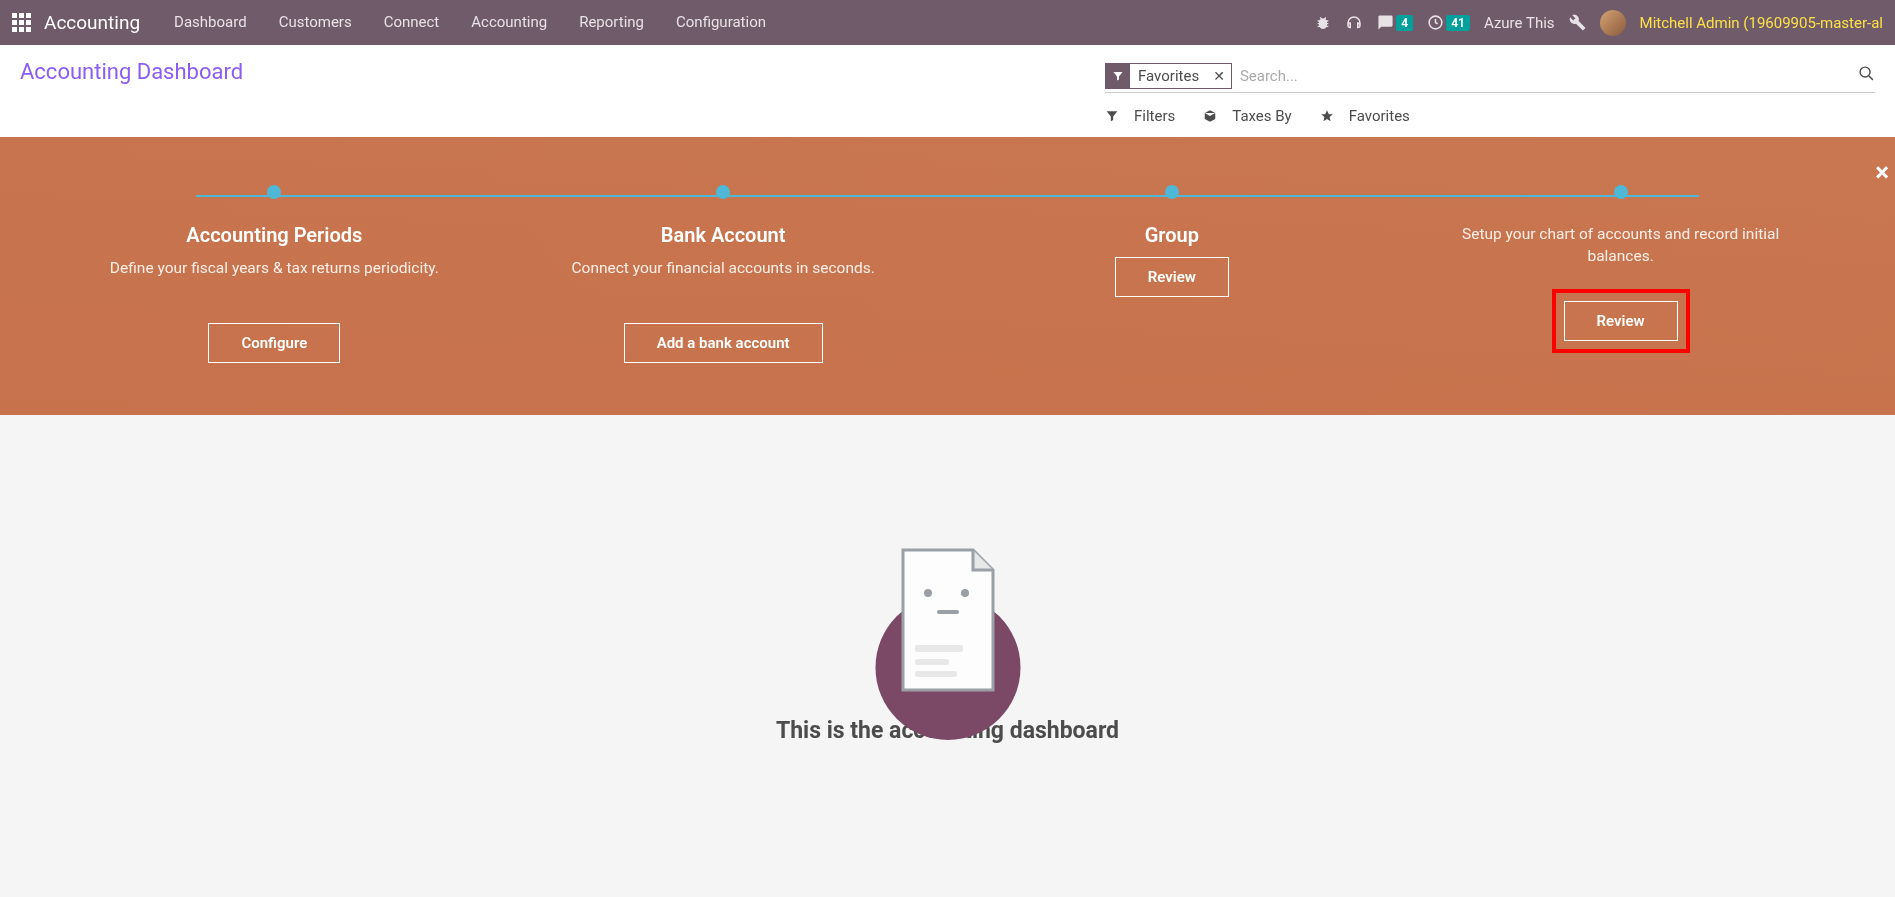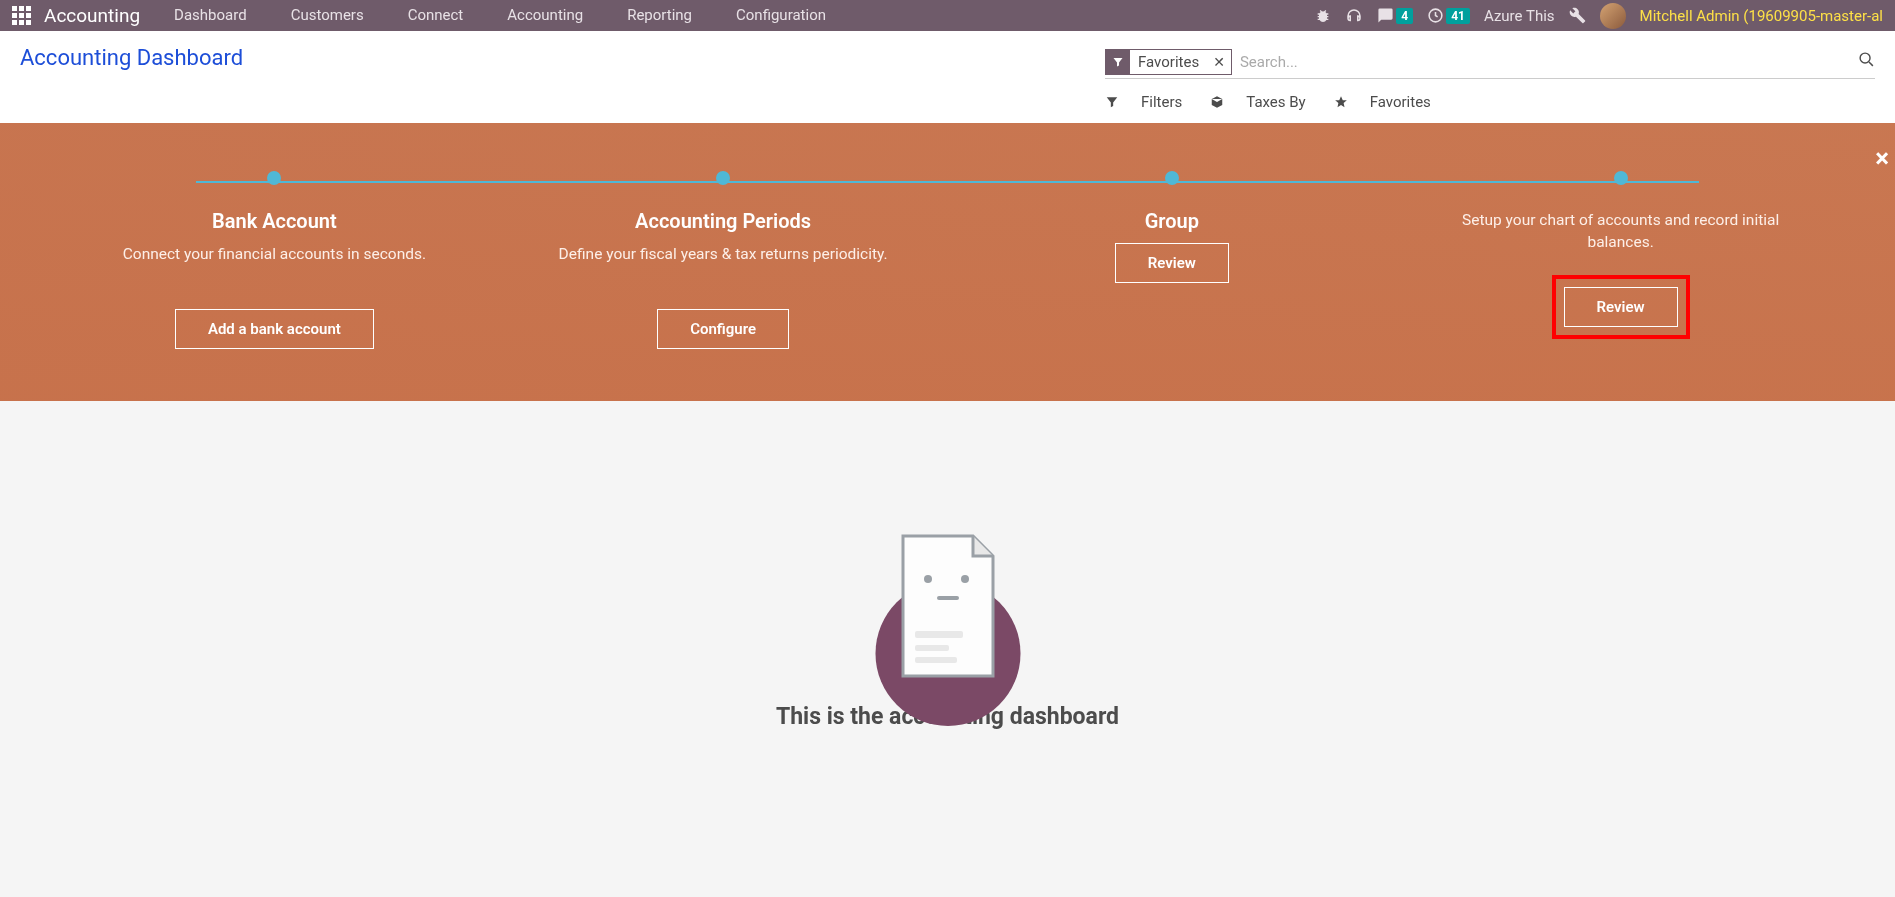--- a/index.html
+++ b/index.html
@@ -1,47 +1,47 @@
 <!DOCTYPE html>
 <html><head>
 <meta charset="utf-8">
 <style>
 * { margin: 0; padding: 0; box-sizing: border-box; font-family: -apple-system, BlinkMacSystemFont, "Segoe UI", Roboto, Helvetica, Arial, sans-serif; }
 body { width: 1895px; height: 897px; overflow: hidden; background: #f5f5f5; }
 
 
-.navbar { height: 31px; background: #6f5b6a; display: flex; align-items: center; color: #fff; padding: 0 12px; }
+.navbar { height: 45px; background: #6f5b6a; display: flex; align-items: center; color: #fff; padding: 0 12px; }
 .navbar .apps-icon { width: 20px; height: 20px; margin-right: 12px; display: flex; flex-wrap: wrap; gap: 2px; cursor: pointer; }
 .navbar .apps-icon span { width: 5px; height: 5px; background: #fff; }
 .navbar .brand { font-size: 19px; color: #fff; margin-right: 20px; }
-.navbar .nav-links { display: flex; gap: 16px; }
+.navbar .nav-links { display: flex; gap: 4px; }
 .navbar .nav-links a { color: #e8e1e6; text-decoration: none; padding: 0 14px; font-size: 15px; line-height: 45px; cursor: pointer; }
 .navbar .spacer { flex: 1; }
 .navbar .right { display: flex; align-items: center; gap: 14px; }
 .navbar .icon-btn { color: #e8e1e6; cursor: pointer; display: flex; align-items: center; font-size: 15px; }
 .navbar .badge { background: #00a09d; color: #fff; font-size: 12px; padding: 1px 5px; border-radius: 2px; margin-left: 2px; font-weight: bold; }
 .navbar .avatar { width: 26px; height: 26px; border-radius: 50%; background: linear-gradient(135deg,#d4a373,#8b5a3c); }
 .navbar .user { font-size: 15px; color: #fde047; }
 
 
 .control-panel { background: #fff; padding: 14px 20px 12px 20px; }
 .cp-top { display: flex; align-items: flex-start; }
-.cp-title { font-size: 22px; color: #1d4ed8; }
+.cp-title { font-size: 22px; color: #8b5cf6; }
 .search-wrap { margin-left: auto; width: 770px; }
 .search-box { display: flex; align-items: center; border-bottom: 1px solid #ccc; height: 34px; }
 .search-facet { display: inline-flex; align-items: center; border: 1px solid #6f5b6a; margin-right: 8px; height: 26px; }
 .search-facet .ic { background: #6f5b6a; color: #fff; width: 24px; height: 100%; display: flex; align-items: center; justify-content: center; }
 .search-facet .lbl { padding: 0 8px; color: #4c4c4c; font-size: 15px; }
 .search-facet .close { padding: 0 6px; color: #4c4c4c; cursor: pointer; font-size: 14px; }
 .search-input { border: none; outline: none; flex: 1; font-size: 15px; color: #1d4ed8; }
 .search-input::placeholder { color: #aaa; }
 .search-icon-right { color: #6f5b6a; font-size: 17px; }
 
 .cp-options { margin-top: 14px; display: flex; gap: 28px; margin-left: 790px; }
-.cp-option { color: #4c4c4c; font-size: 15px; display: flex; align-items: center; gap: 22px; cursor: pointer; }
+.cp-option { color: #4c4c4c; font-size: 15px; display: flex; align-items: center; gap: 15px; cursor: pointer; }
 .cp-option svg { width: 14px; height: 14px; fill: #4c4c4c; }
 
 
 .onboarding { height: 278px; background: linear-gradient(rgba(199,112,73,0.82),rgba(199,112,73,0.92)), linear-gradient(45deg,#c9886b,#d19978); position: relative; color: #fff; padding-top: 48px; }
 .onboarding .close-x { position: absolute; top: 20px; right: 6px; color: #fff; font-size: 26px; cursor: pointer; font-weight: bold; }
 .steps { display: flex; justify-content: space-around; position: relative; padding: 0 50px; }
 .steps::before { content: ""; position: absolute; top: 10px; left: 196px; right: 196px; height: 2px; background: #4fb8d6; }
 .step { text-align: center; width: 360px; position: relative; z-index: 1; }
 .step .dot { width: 14px; height: 14px; border-radius: 50%; background: #4fb8d6; margin: 0 auto 24px auto; }
 .step h3 { font-size: 20px; font-weight: 600; margin-bottom: 10px; }
@@ -160,29 +160,29 @@
       </div>
     </div>
   </div>
 </div>
 
 <div class="onboarding">
   <div class="close-x">×</div>
   <div class="steps">
     <div class="step">
       <div class="dot"></div>
+      <h3>Accounting Periods</h3>
+      <p>Define your fiscal years &amp; tax returns periodicity.</p>
+      <button>Configure</button>
+    </div>
+    <div class="step">
+      <div class="dot"></div>
       <h3>Bank Account</h3>
       <p>Connect your financial accounts in seconds.</p>
       <button>Add a bank account</button>
-    </div>
-    <div class="step">
-      <div class="dot"></div>
-      <h3>Accounting Periods</h3>
-      <p>Define your fiscal years &amp; tax returns periodicity.</p>
-      <button>Configure</button>
     </div>
     <div class="step">
       <div class="dot"></div>
       <h3>Group</h3>
       <button>Review</button>
     </div>
     <div class="step highlight">
       <div class="dot"></div>
       <p>Setup your chart of accounts and record initial balances.</p>
       <span class="btn-wrap">

